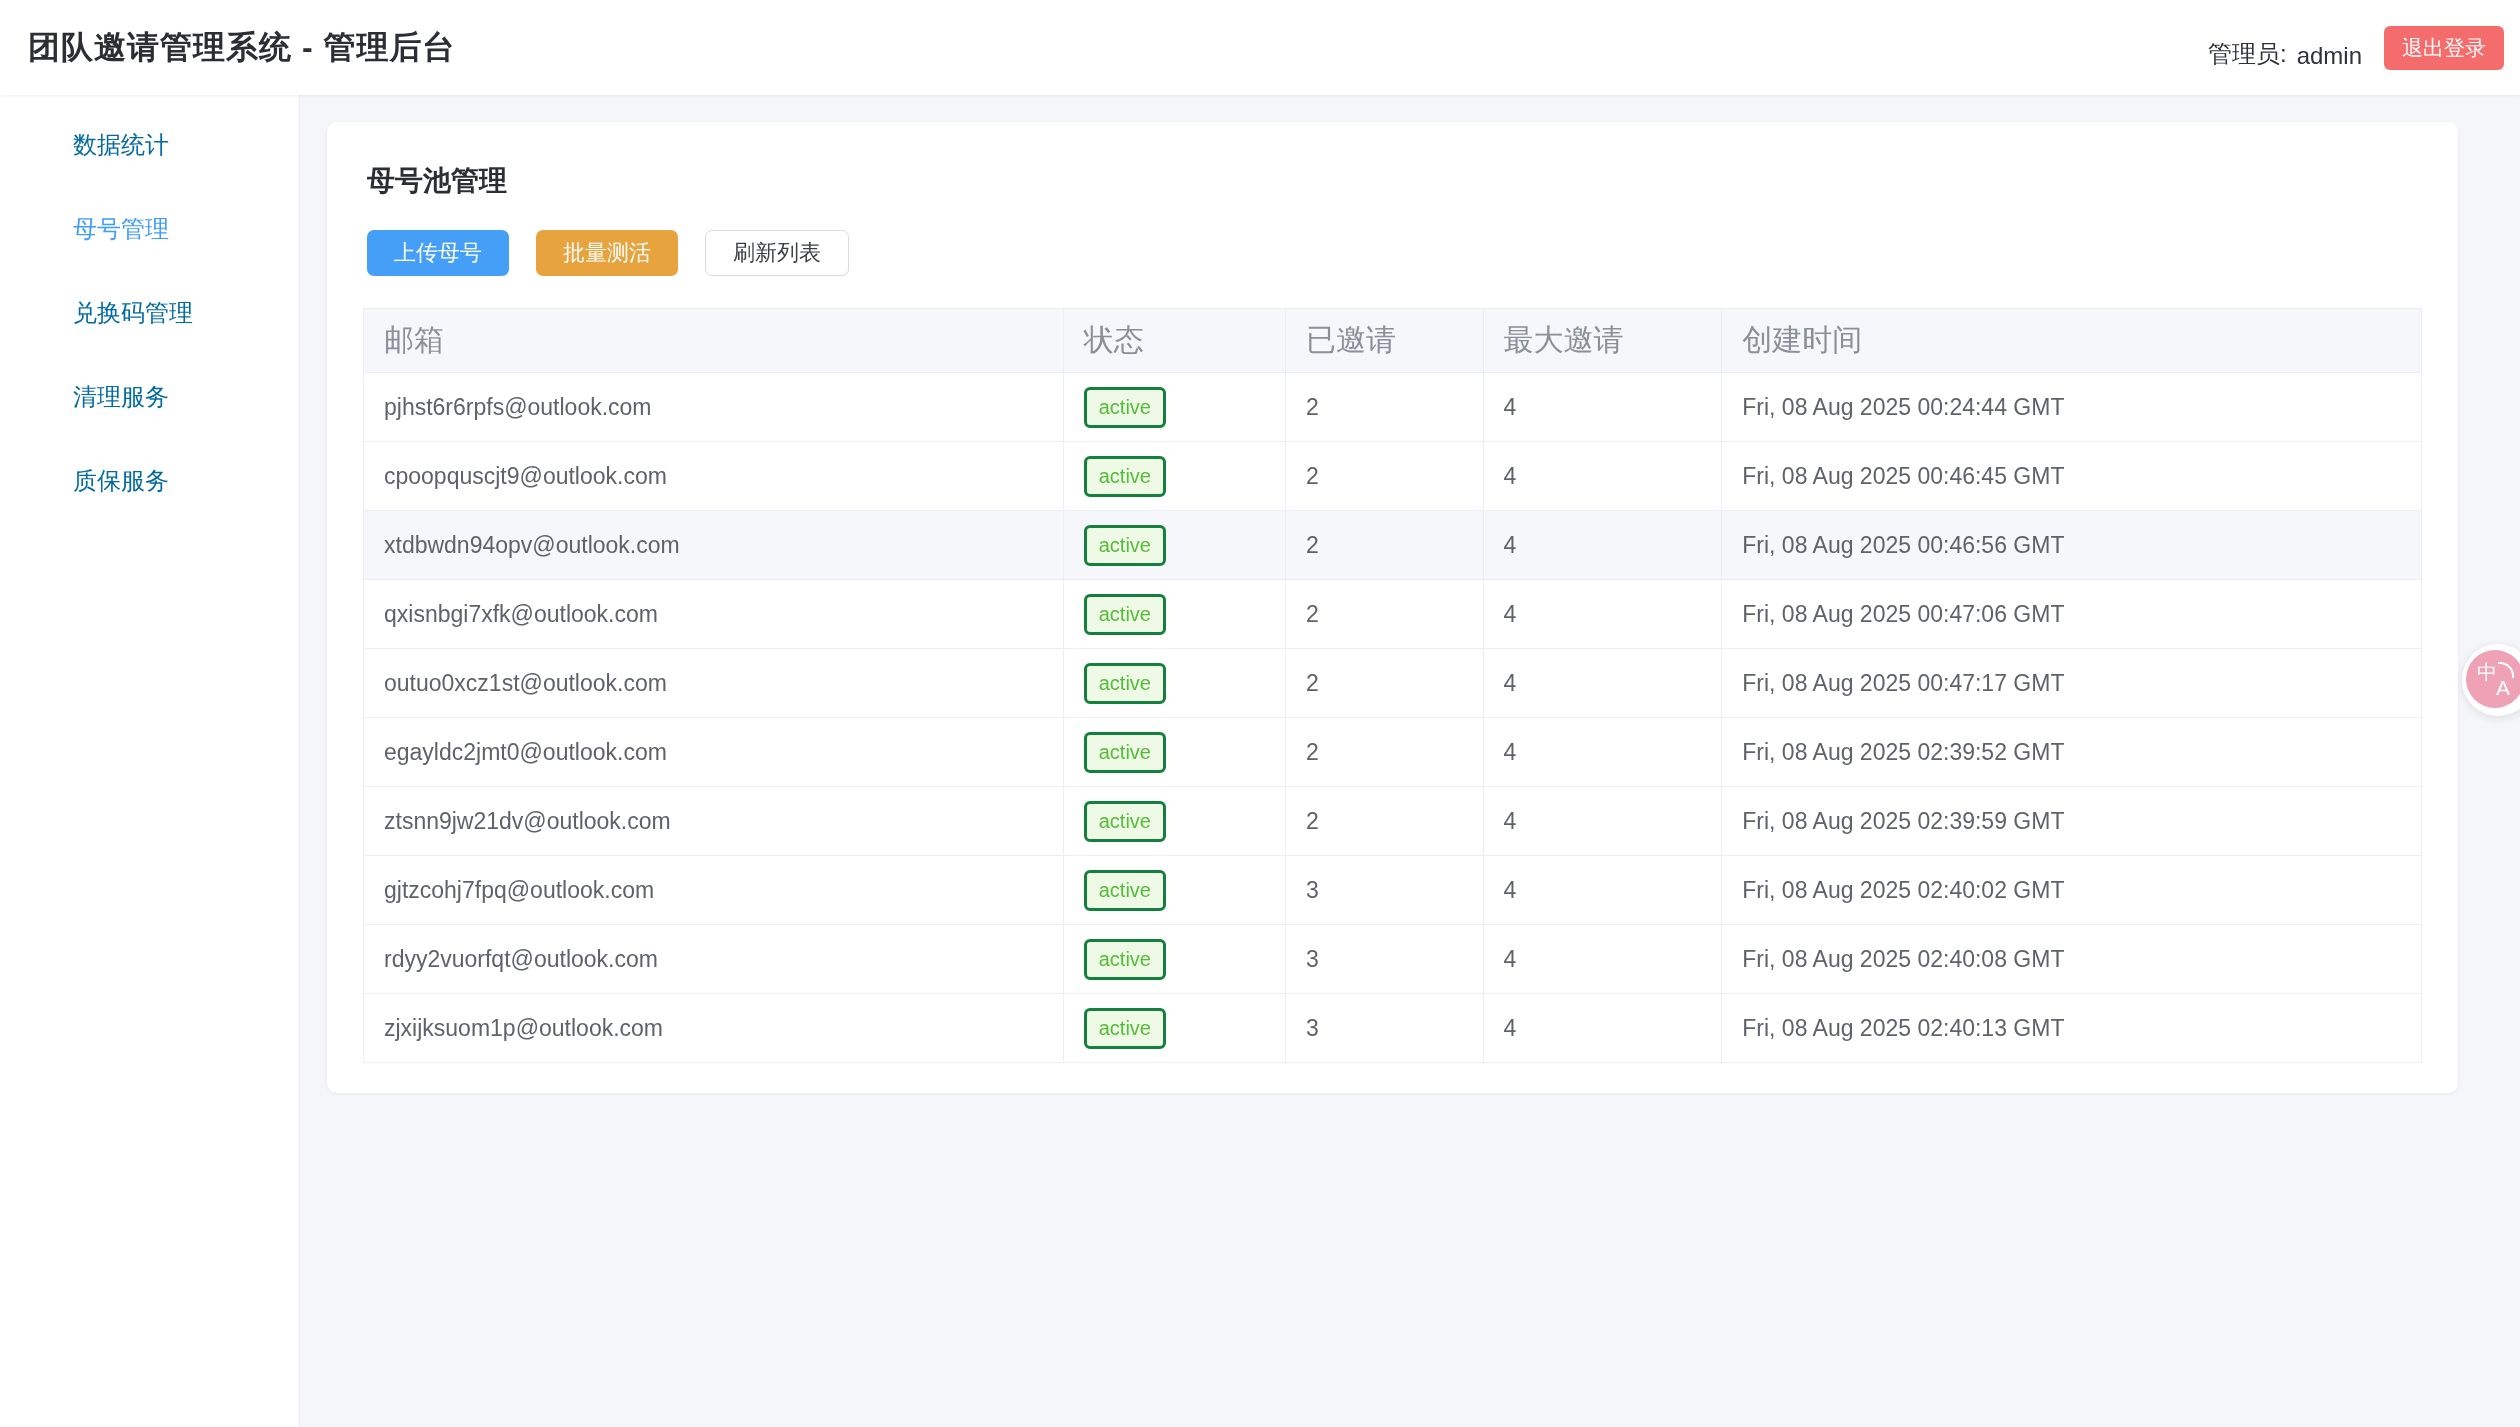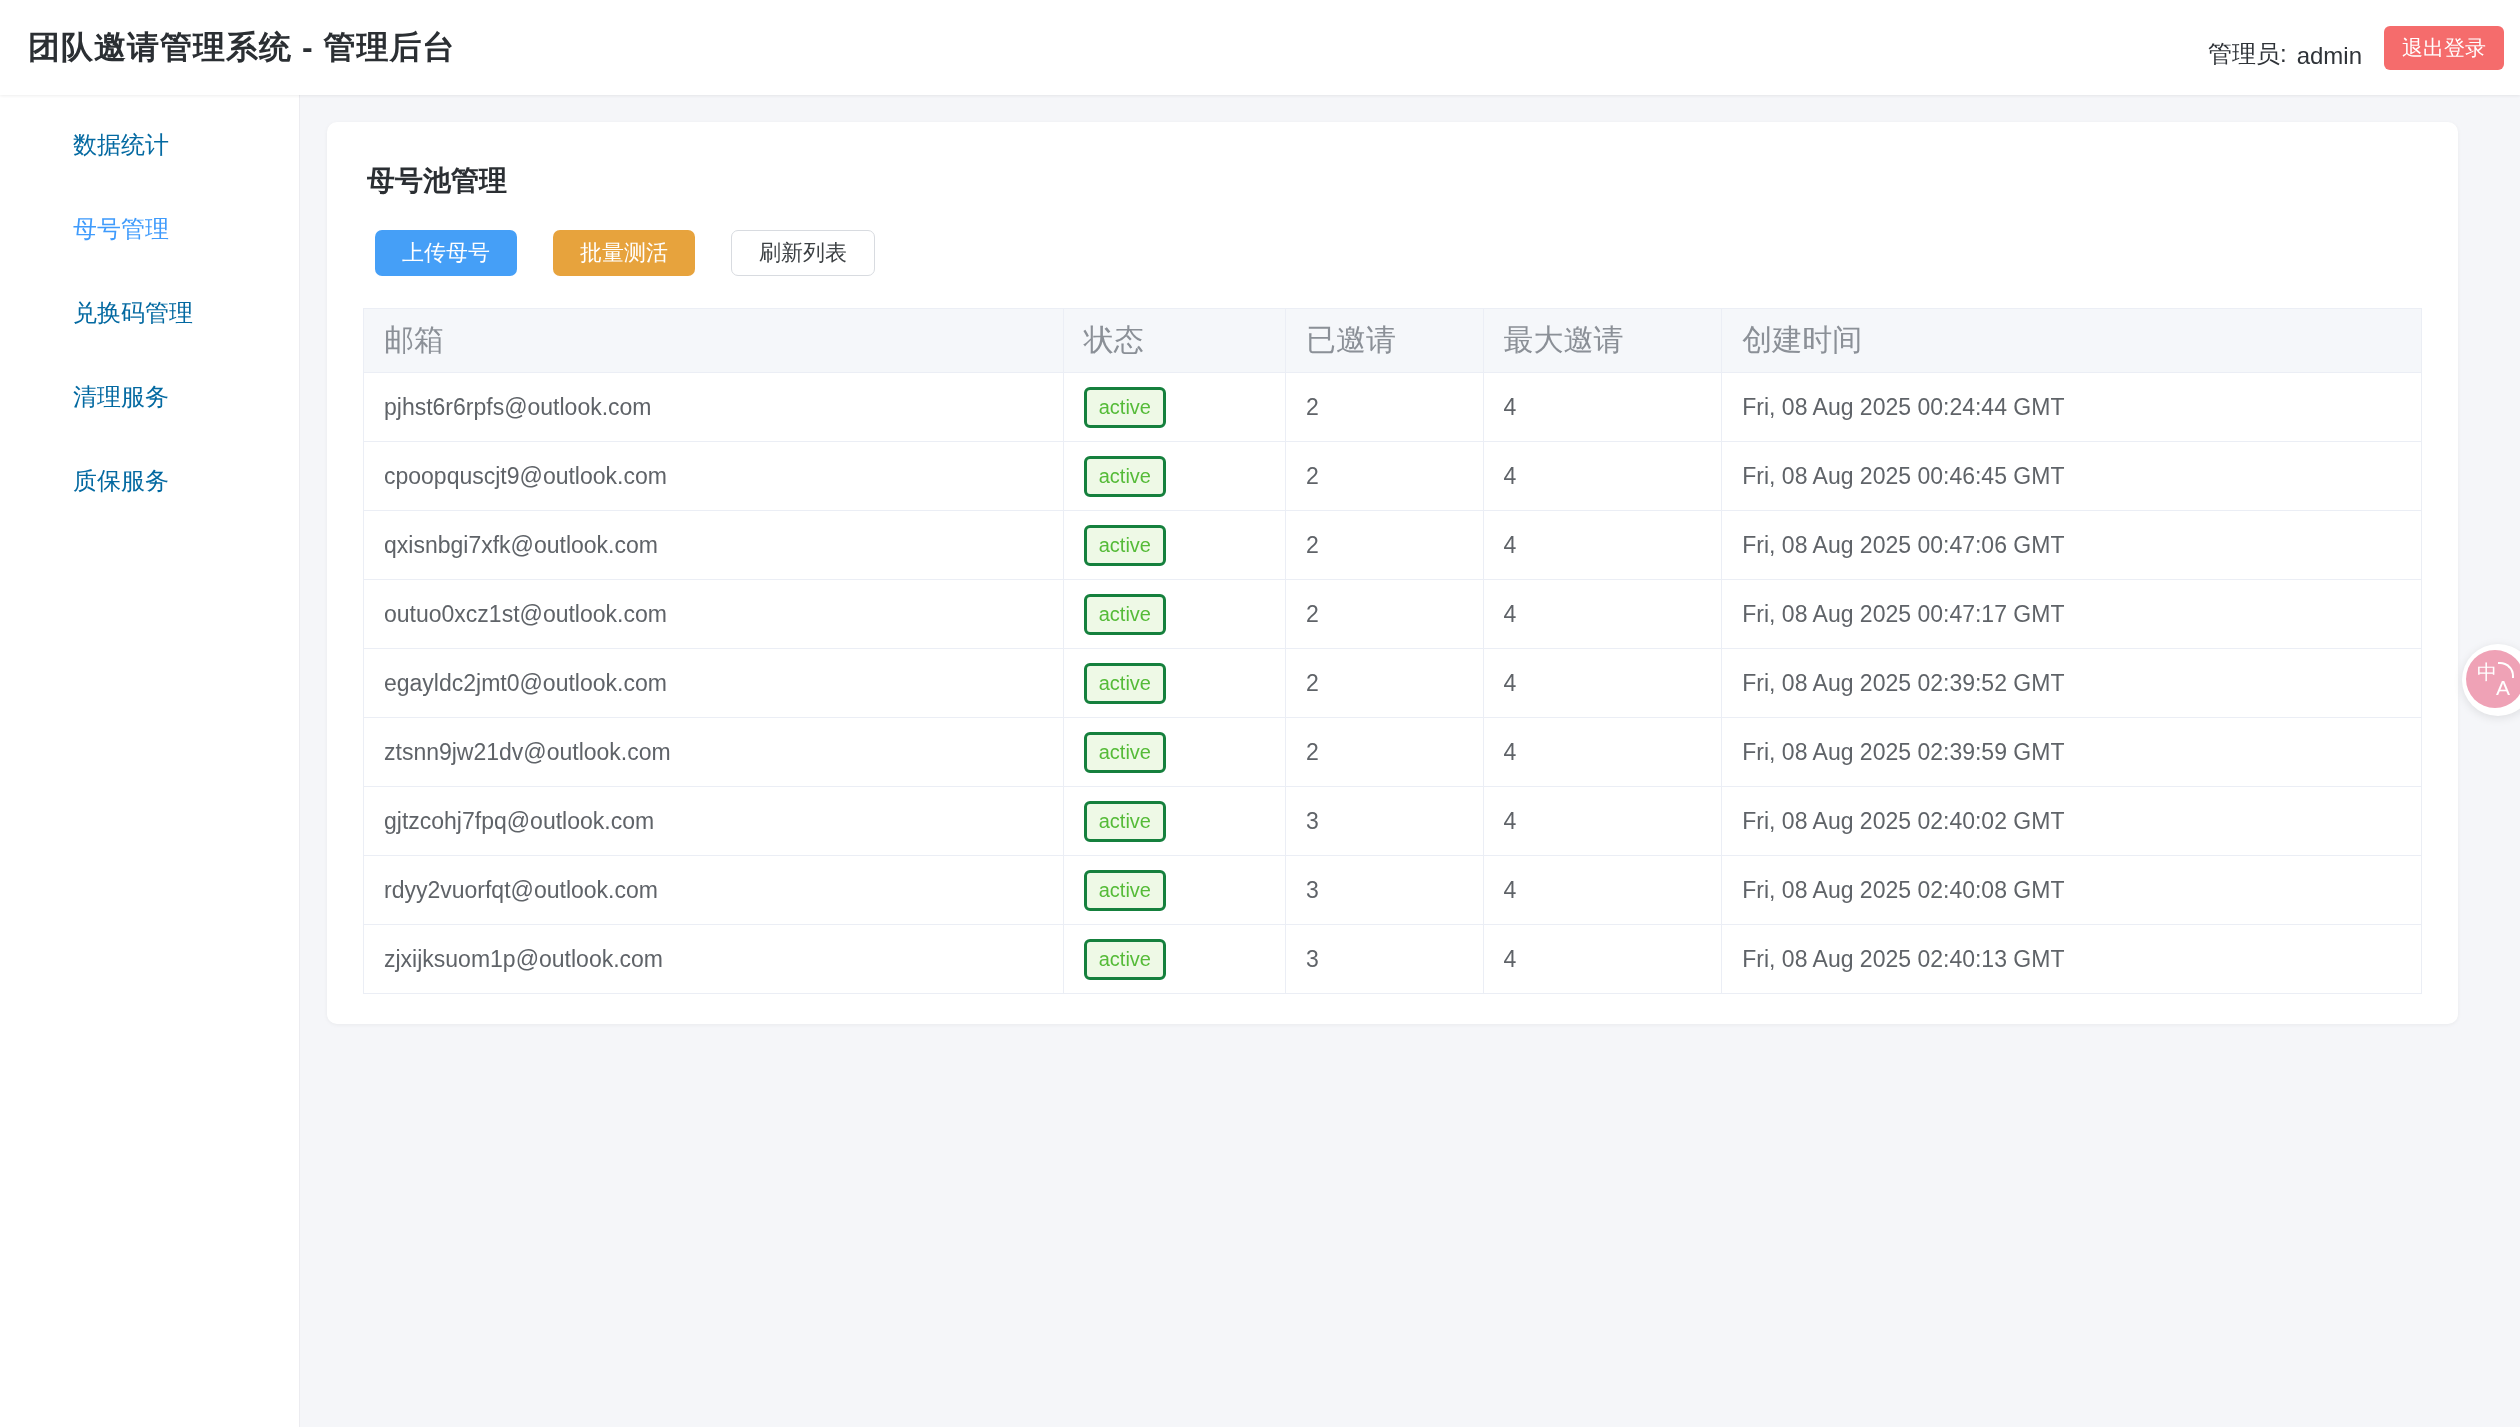--- a/index.html
+++ b/index.html
@@ -44,21 +44,21 @@
 
   .content { flex:1; padding:27px 62px 0 27px; }
 
   
   .card {
     background:#ffffff; border-radius:10px;
     padding:36px 36px 30px 36px;
     box-shadow:0 1px 4px rgba(0,0,0,0.05);
   }
   .card-title { font-size:28px; font-weight:bold; color:#2b2f33; margin:4px 0 30px 4px; }
-  .toolbar { display:flex; gap:36px; margin:0 0 32px 12px; }
+  .toolbar { display:flex; gap:27px; margin:0 0 32px 4px; }
   .btn {
     font-size:22px; border-radius:7px; height:46px; padding:0 27px;
     cursor:pointer; border:none; font-family:"Liberation Sans",sans-serif;
   }
   .btn-blue   { background:#459ff7; color:#fff; }
   .btn-orange { background:#e7a33d; color:#fff; }
   .btn-plain  { background:#fff; color:#3c4043; border:1px solid #d8dbe0; }
 
   
   table { width:100%; border-collapse:collapse; font-size:23px; color:#5f6368; table-layout:fixed; }
@@ -148,20 +148,27 @@
     <td>4</td>
     <td>Fri, 08 Aug 2025 00:24:44 GMT</td>
   </tr>
             <tr>
     <td>cpoopquscjt9@outlook.com</td>
     <td><span class="badge">active</span></td>
     <td>2</td>
     <td>4</td>
     <td>Fri, 08 Aug 2025 00:46:45 GMT</td>
   </tr>
+            <tr class="hovered">
+    <td>xtdbwdn94opv@outlook.com</td>
+    <td><span class="badge">active</span></td>
+    <td>2</td>
+    <td>4</td>
+    <td>Fri, 08 Aug 2025 00:46:56 GMT</td>
+  </tr>
             <tr>
     <td>qxisnbgi7xfk@outlook.com</td>
     <td><span class="badge">active</span></td>
     <td>2</td>
     <td>4</td>
     <td>Fri, 08 Aug 2025 00:47:06 GMT</td>
   </tr>
             <tr>
     <td>outuo0xcz1st@outlook.com</td>
     <td><span class="badge">active</span></td>

